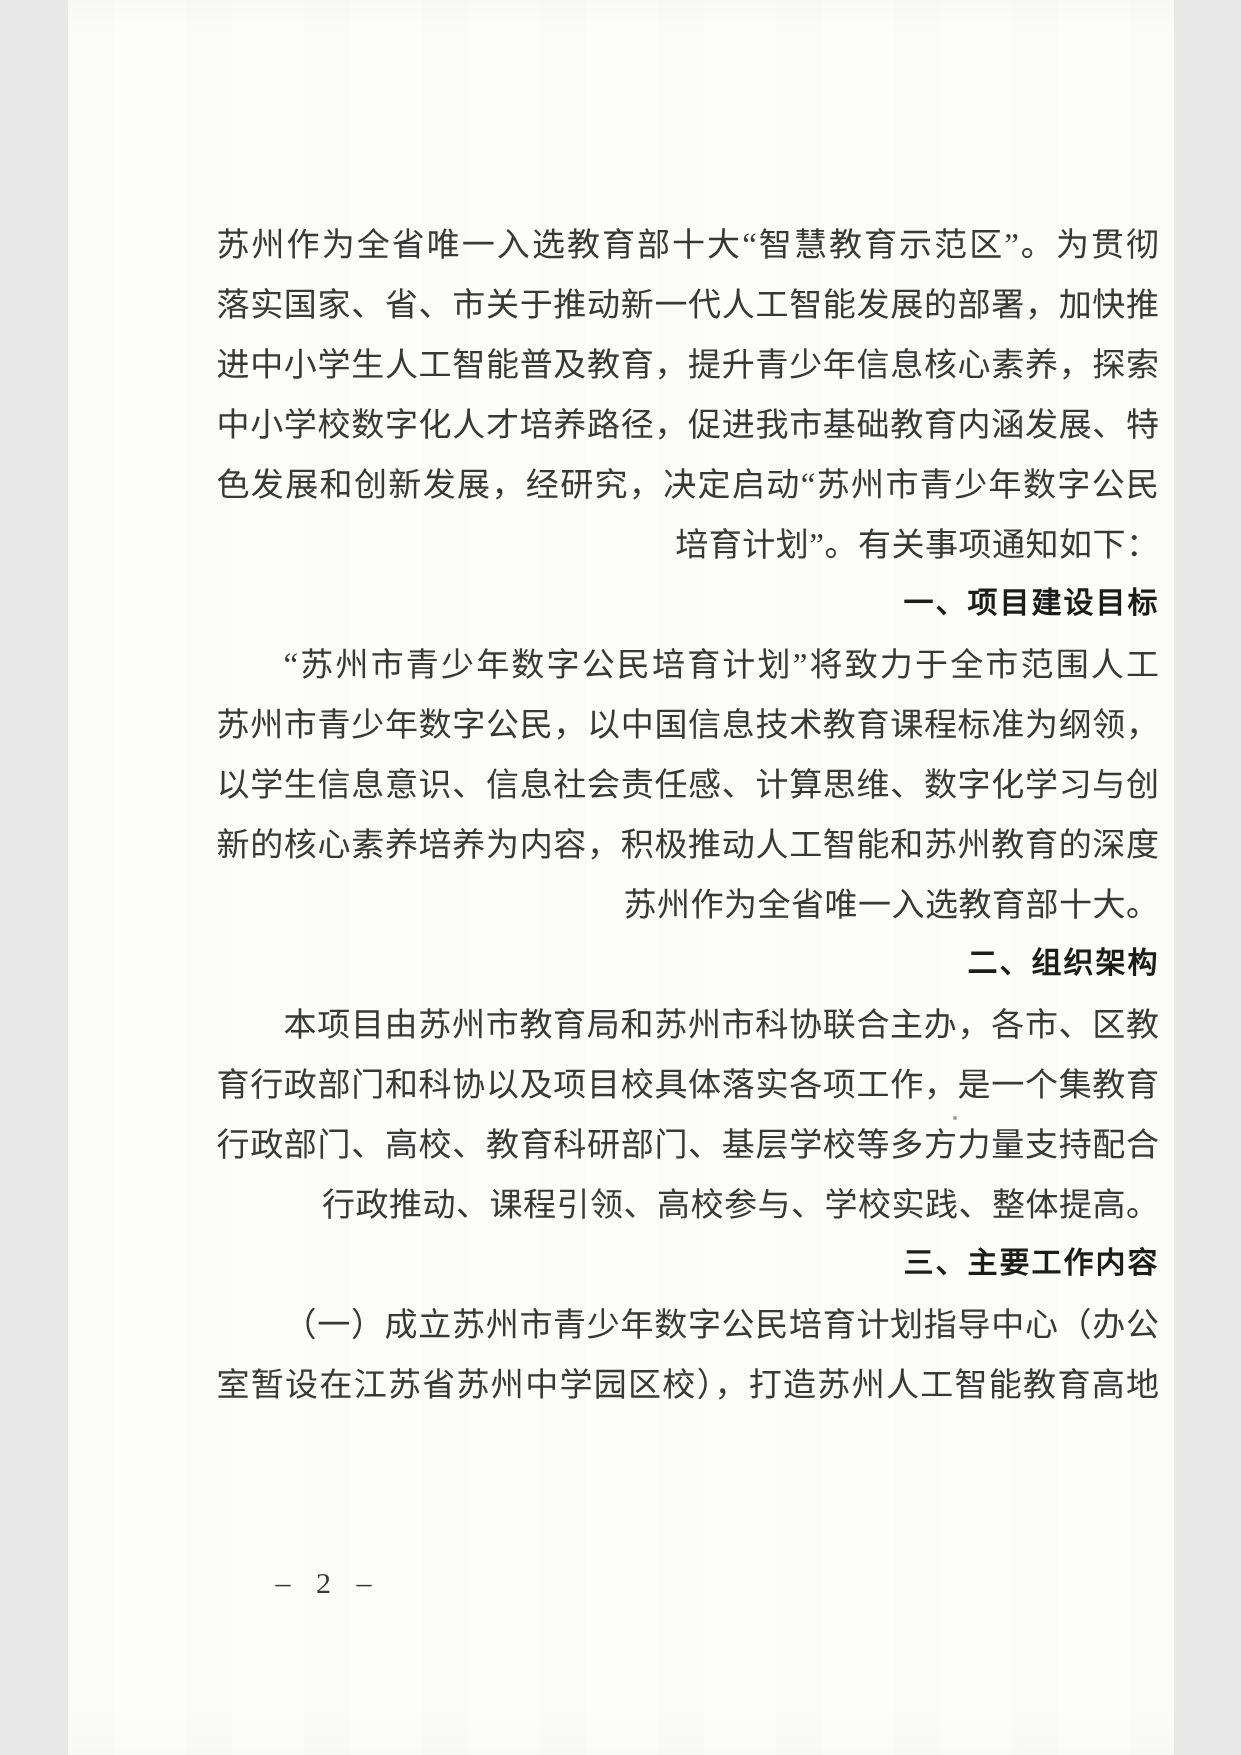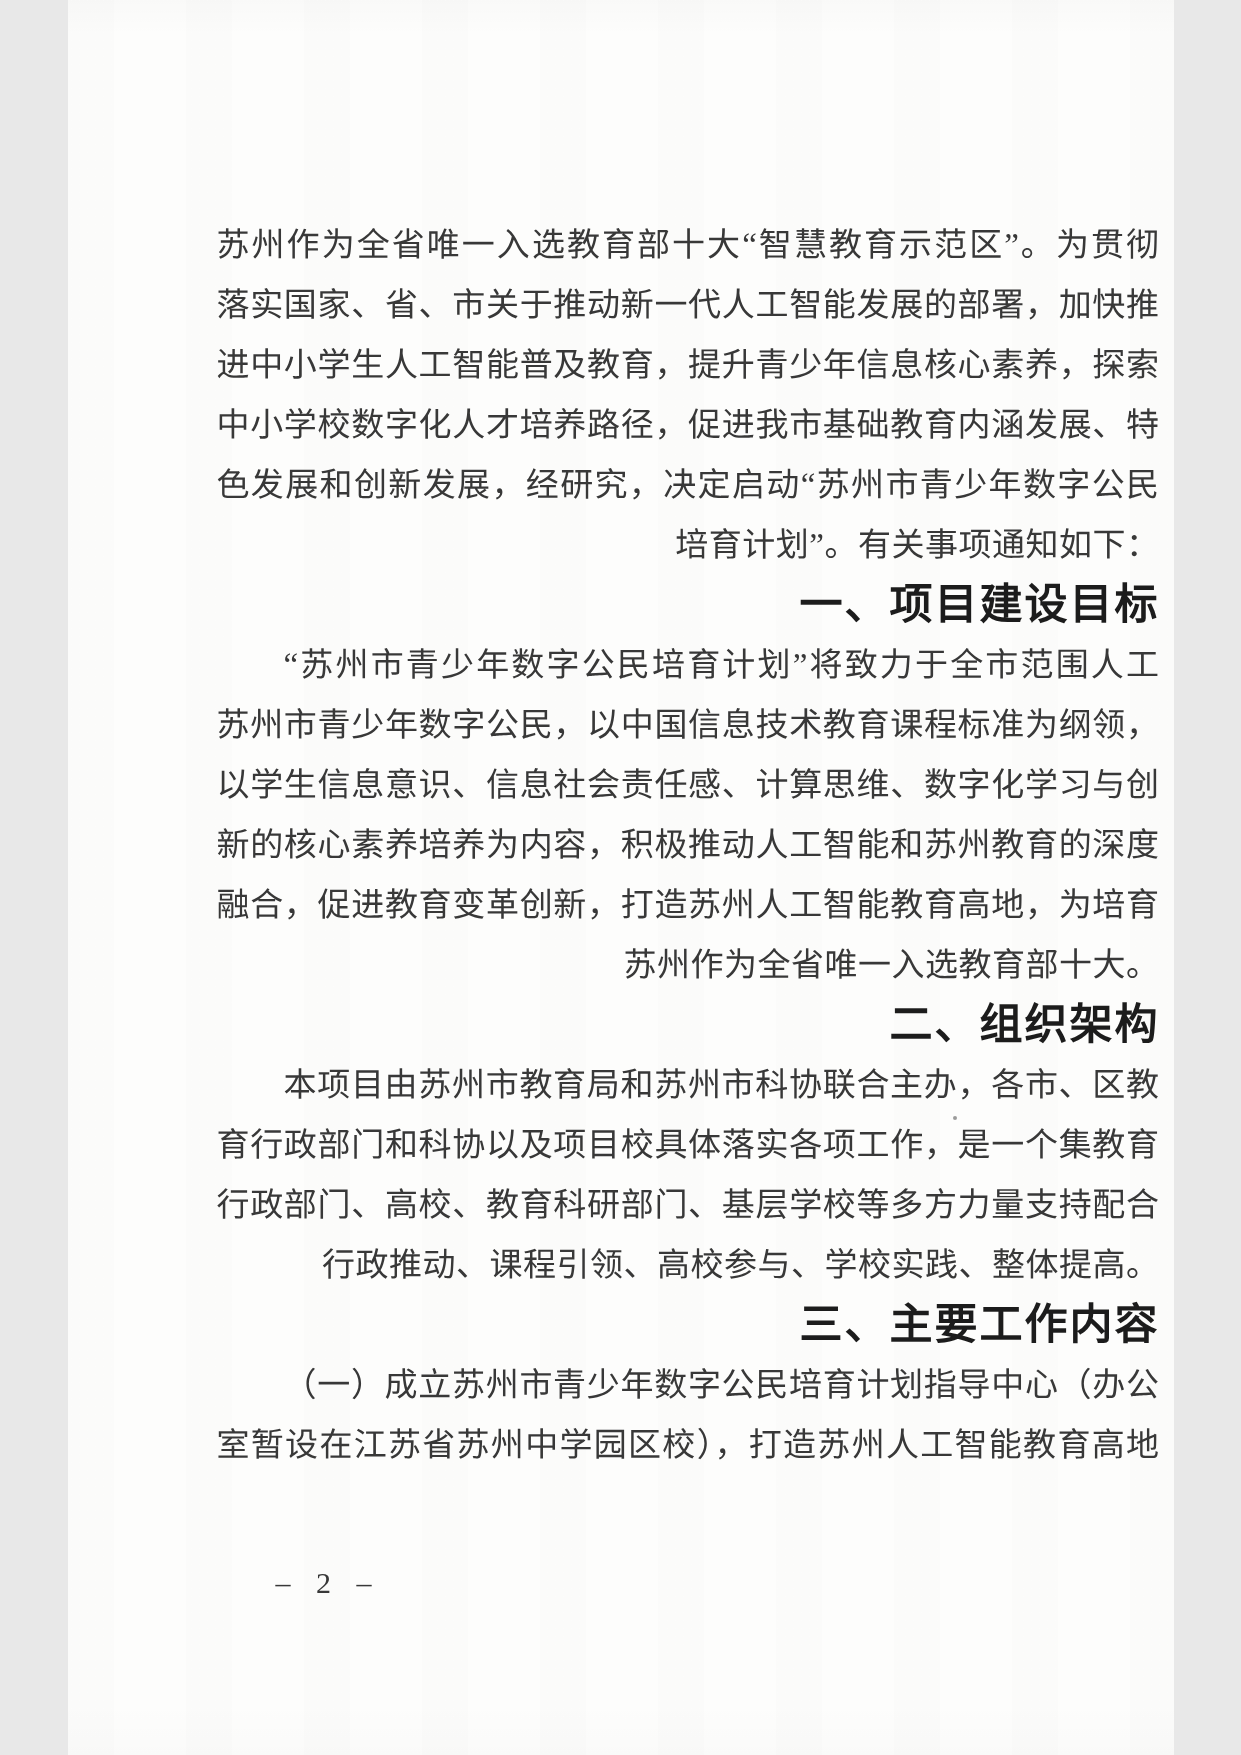--- a/index.html
+++ b/index.html
@@ -43,23 +43,23 @@
   }
   .line.justify {
     text-align: justify;
     text-align-last: justify;
     text-justify: inter-character;
   }
   .line.indent {
     text-indent: 67px;
   }
   .line.heading {
-    font-family: Liberation Serif, serif;
+    font-family: Liberation Mono, monospace;
     font-weight: 700;
-    font-size: 43px;
+    font-size: 30px;
     color: var(--heading-ink, #1c1c1c);
     text-indent: 67px;
     letter-spacing: 2px;
   }
   .page-number {
     position: absolute;
     left: 208px;
     top: 1566px;
     font-size: 30px;
     letter-spacing: 9px;
@@ -88,21 +88,20 @@
       <div class="line justify">落实国家、省、市关于推动新一代人工智能发展的部署，加快推</div>
       <div class="line justify">进中小学生人工智能普及教育，提升青少年信息核心素养，探索</div>
       <div class="line justify">中小学校数字化人才培养路径，促进我市基础教育内涵发展、特</div>
       <div class="line justify">色发展和创新发展，经研究，决定启动“苏州市青少年数字公民</div>
       <div class="line">培育计划”。有关事项通知如下：</div>
       <div class="line heading">一、项目建设目标</div>
       <div class="line justify indent">“苏州市青少年数字公民培育计划”将致力于全市范围人工</div>
       <div class="line justify">苏州市青少年数字公民，以中国信息技术教育课程标准为纲领，</div>
       <div class="line justify">以学生信息意识、信息社会责任感、计算思维、数字化学习与创</div>
       <div class="line justify">新的核心素养培养为内容，积极推动人工智能和苏州教育的深度</div>
-      <div class="line justify">融合，促进教育变革创新，打造苏州人工智能教育高地，为培育</div>
       <div class="line">苏州作为全省唯一入选教育部十大。</div>
       <div class="line heading">二、组织架构</div>
       <div class="line justify indent">本项目由苏州市教育局和苏州市科协联合主办，各市、区教</div>
       <div class="line justify">育行政部门和科协以及项目校具体落实各项工作，是一个集教育</div>
       <div class="line justify">行政部门、高校、教育科研部门、基层学校等多方力量支持配合</div>
       <div class="line">行政推动、课程引领、高校参与、学校实践、整体提高。</div>
       <div class="line heading">三、主要工作内容</div>
       <div class="line justify indent">（一）成立苏州市青少年数字公民培育计划指导中心（办公</div>
       <div class="line justify">室暂设在江苏省苏州中学园区校），打造苏州人工智能教育高地</div>
     </div>

